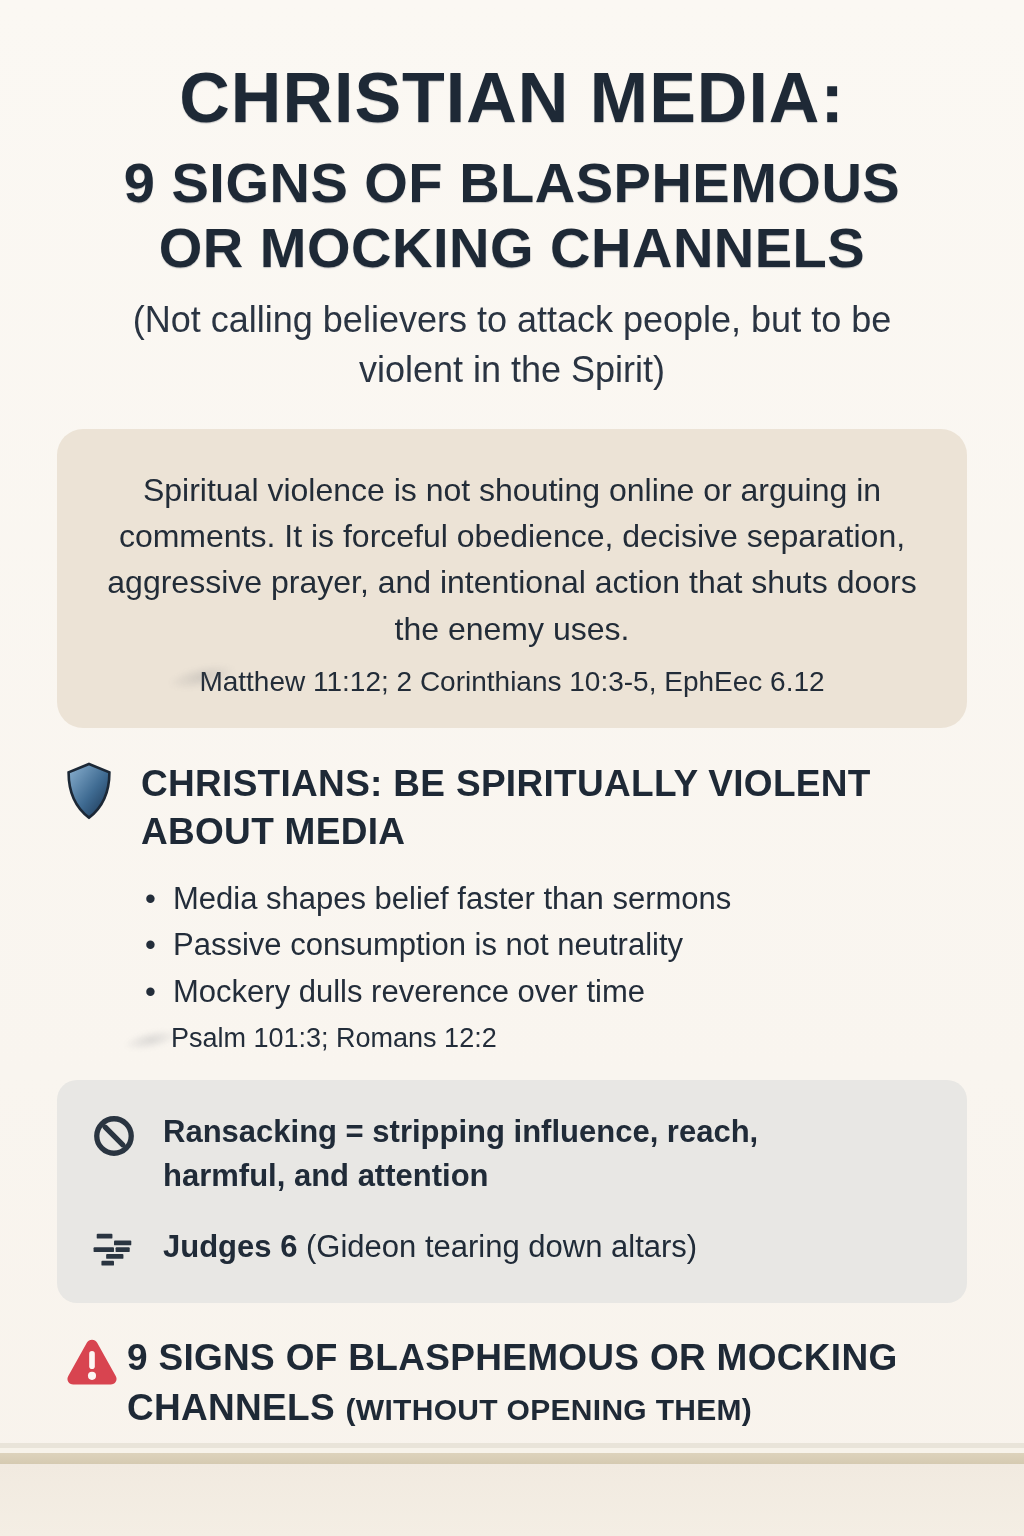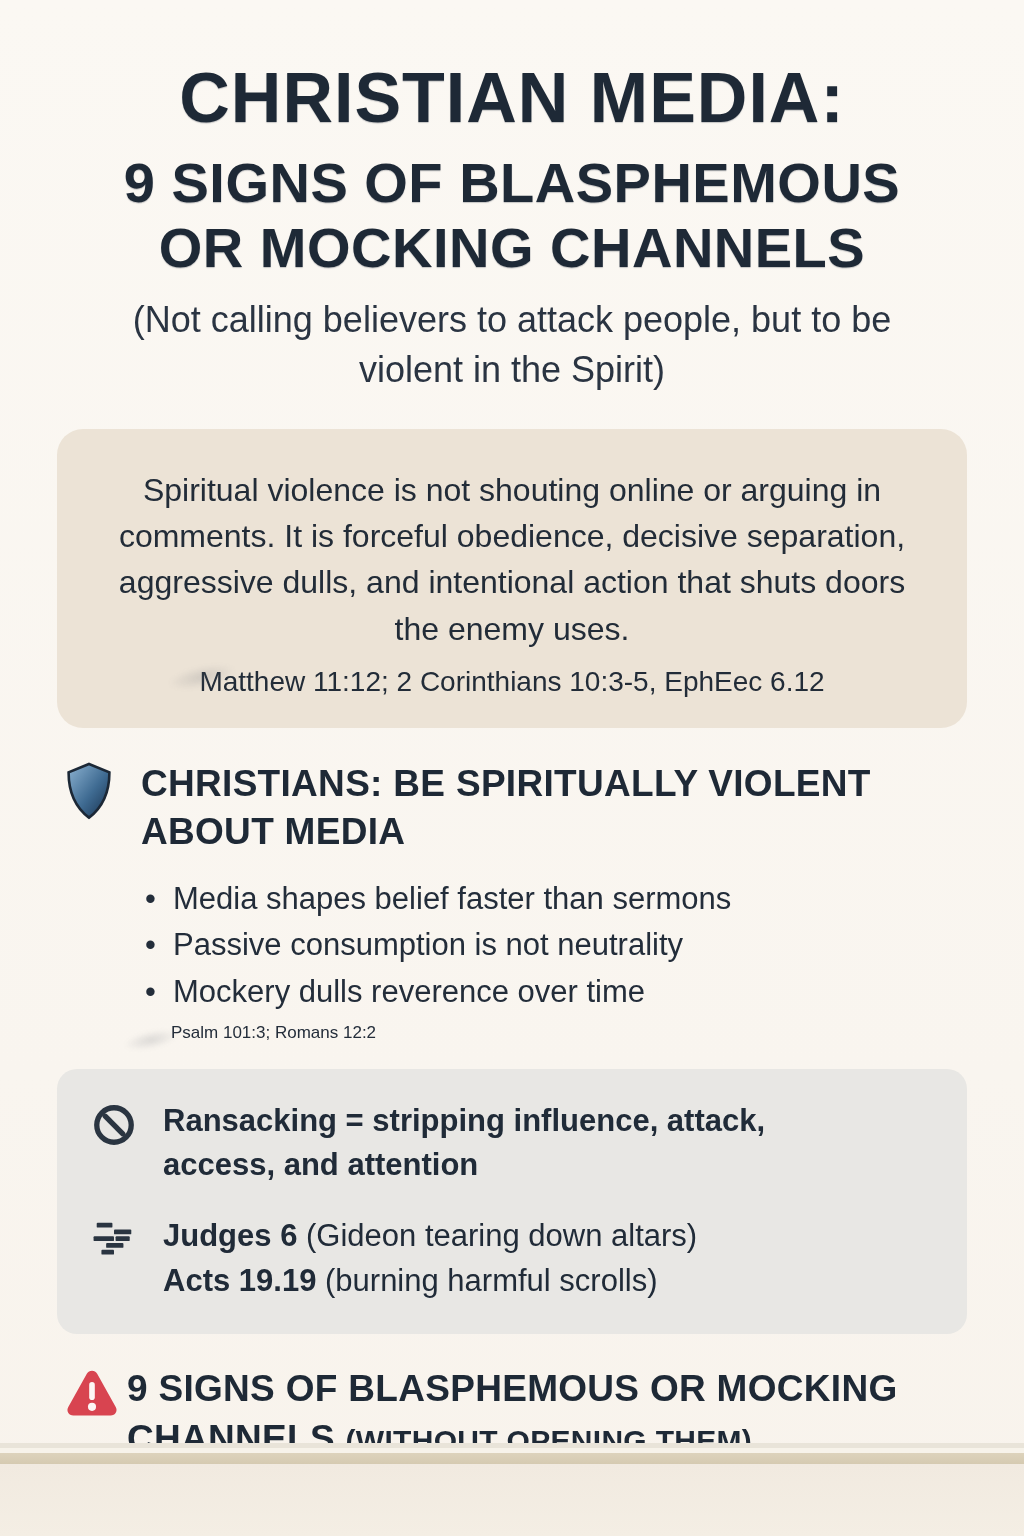--- a/index.html
+++ b/index.html
@@ -60,21 +60,21 @@
     line-height:1.3; letter-spacing:0.3px;
   }
   .sv-bullets { margin:20px 0 0 78px; list-style:none; }
   .sv-bullets li {
     font-size:31px; line-height:1.5; color:#232d3a;
     padding-left:30px; position:relative;
   }
   .sv-bullets li::before {
     content:"•"; position:absolute; left:2px; top:0; color:#232d3a;
   }
-  .sv-ref { margin:8px 0 0 106px; font-size:17px; color:#232d3a; position:relative; }
+  .sv-ref { margin:8px 0 0 106px; font-size:27px; color:#232d3a; position:relative; }
   .smudge-psalm { left:-48px; top:8px; width:56px; height:18px; position:absolute; }
 
   
   .ransack-box {
     margin:26px 57px 0;
     background:#e8e7e4;
     border-radius:20px;
     padding:30px 42px 30px 34px;
   }
   .rb-row { display:flex; align-items:flex-start; gap:26px; }
@@ -112,21 +112,21 @@
 
 <div class="page">
 
   <div class="header">
     <div class="title">CHRISTIAN MEDIA:</div>
     <div class="title2">9 SIGNS OF BLASPHEMOUS OR MOCKING CHANNELS</div>
     <div class="tagline">(Not calling believers to attack people, but to be violent in the Spirit)</div>
   </div>
 
   <div class="quote-box">
-    <div class="quote-text">Spiritual violence is not shouting online or arguing in comments. It is forceful obedience, decisive separation, aggressive dulls, and intentional action that shuts doors the enemy uses.</div>
+    <div class="quote-text">Spiritual violence is not shouting online or arguing in comments. It is forceful obedience, decisive separation, aggressive prayer, and intentional action that shuts doors the enemy uses.</div>
     <div class="quote-ref">Matthew 11:12; 2 Corinthians 10:3-5, EphEec  6.12</div>
     <div class="smudge smudge-quote"></div>
   </div>
 
   <div class="section-violent">
     <div class="sv-head-row">
       <div class="sv-icon">
         <svg width="48" height="58" viewBox="0 0 24 29">
           <defs>
             <linearGradient id="shg" x1="0" y1="0" x2="1" y2="1">
@@ -152,38 +152,37 @@
   </div>
 
   <div class="ransack-box">
     <div class="rb-row">
       <div class="rb-icon">
         <svg width="44" height="44" viewBox="0 0 24 24">
           <circle cx="12" cy="12" r="9.4" fill="none" stroke="#2a3541" stroke-width="2.9"></circle>
           <line x1="7.2" y1="7.2" x2="16.8" y2="16.8" stroke="#2a3541" stroke-width="2.9" stroke-linecap="round"></line>
         </svg>
       </div>
-      <div class="rb-heading">Ransacking = stripping influence, attack, access, and attention</div>
+      <div class="rb-heading">Ransacking = stripping influence, reach, harmful, and attention</div>
     </div>
     <div class="rb-row">
       <div class="rb-icon">
         <svg width="44" height="44" viewBox="0 0 28 28">
           <g fill="#2a3541">
             <rect x="3" y="3" width="10" height="3.1" rx="0.6"></rect>
             <rect x="14" y="7.3" width="11" height="3.1" rx="0.6"></rect>
             <rect x="1" y="11.6" width="13" height="3.1" rx="0.6"></rect>
             <rect x="15" y="11.6" width="9" height="3.1" rx="0.6"></rect>
             <rect x="9" y="15.9" width="11" height="3.1" rx="0.6"></rect>
             <rect x="6" y="20.2" width="8" height="3.1" rx="0.6"></rect>
           </g>
         </svg>
       </div>
       <div class="rb-refs">
         <div><span class="rb-ref-bold">Judges 6</span><span> (Gideon tearing down altars)</span></div>
-        <div><span class="rb-ref-bold">Acts 19.19</span><span> (burning harmful scrolls)</span></div>
       </div>
     </div>
   </div>
 
   <div class="signs-section">
     <div class="signs-icon">
       <svg width="54" height="52" viewBox="0 0 24 23">
         <path d="M12 1.2 C12.95 1.2 13.8 1.7 14.3 2.55 L22.6 17.4 C23.5 19 22.35 21.1 20.3 21.1 L3.7 21.1 C1.65 21.1 0.5 19 1.4 17.4 L9.7 2.55 C10.2 1.7 11.05 1.2 12 1.2 Z" fill="#d84450"></path>
         <rect x="10.75" y="6.2" width="2.5" height="8" rx="1.25" fill="#fdf6f4"></rect>
         <circle cx="12" cy="17.2" r="1.8" fill="#fdf6f4"></circle>

